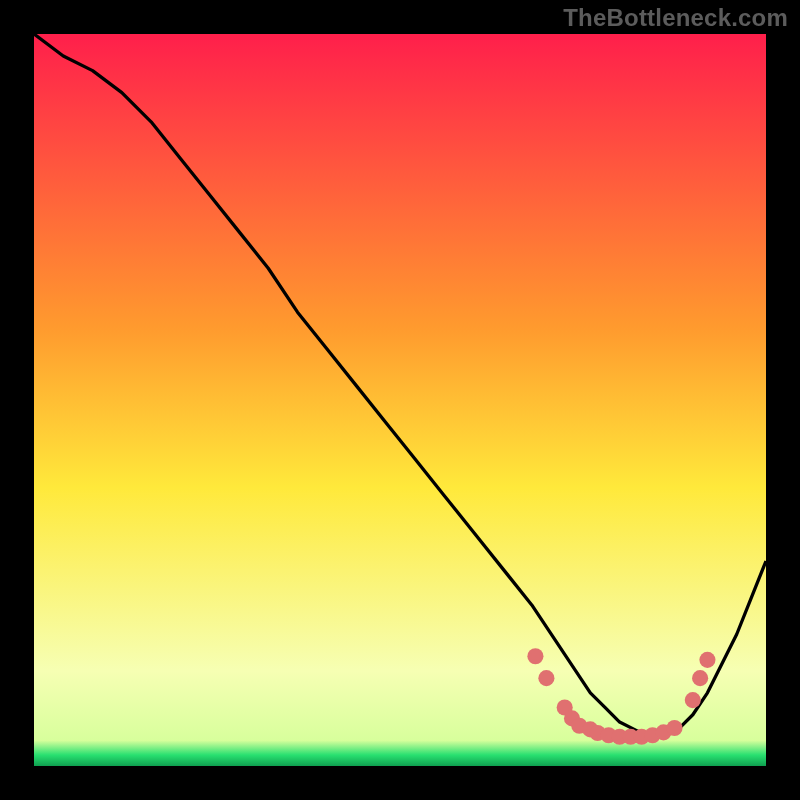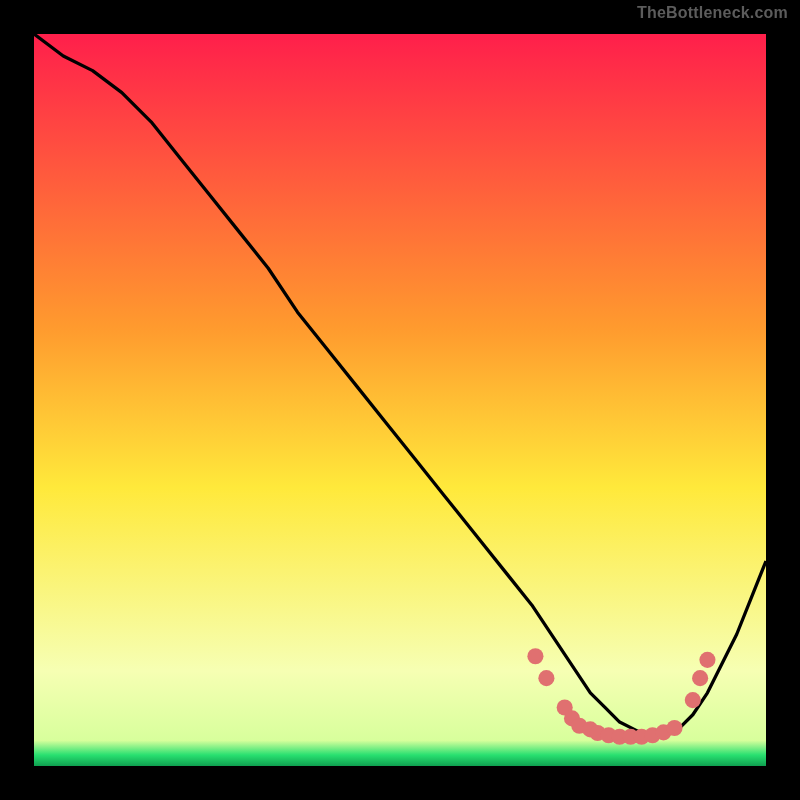--- a/index.html
+++ b/index.html
@@ -8,21 +8,21 @@
     position: relative;
     width: 800px;
     height: 800px;
     background: #000;
   }
   .attribution {
     position: absolute;
     top: 4px;
     right: 12px;
     font-family: Arial, Helvetica, sans-serif;
-    font-size: 16px;
+    font-size: 24px;
     font-weight: 600;
     color: #5c5c5c;
     letter-spacing: 0.2px;
     z-index: 10;
   }
   .plot {
     position: absolute;
     left: 34px;
     top: 34px;
     width: 732px;   

